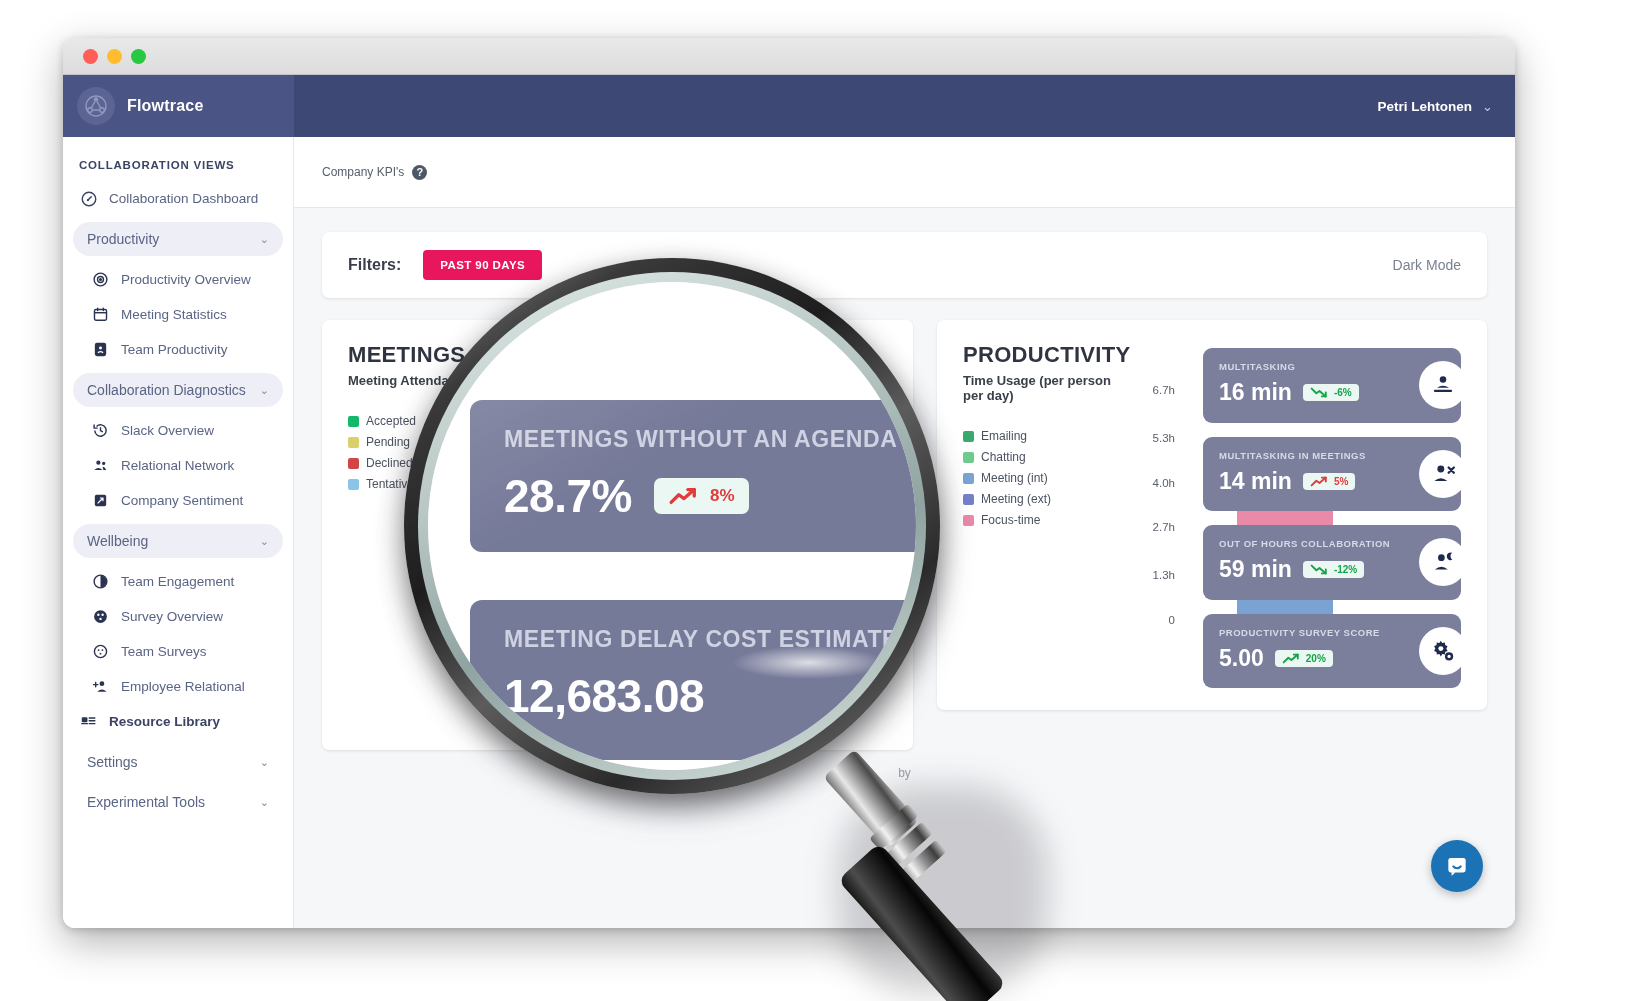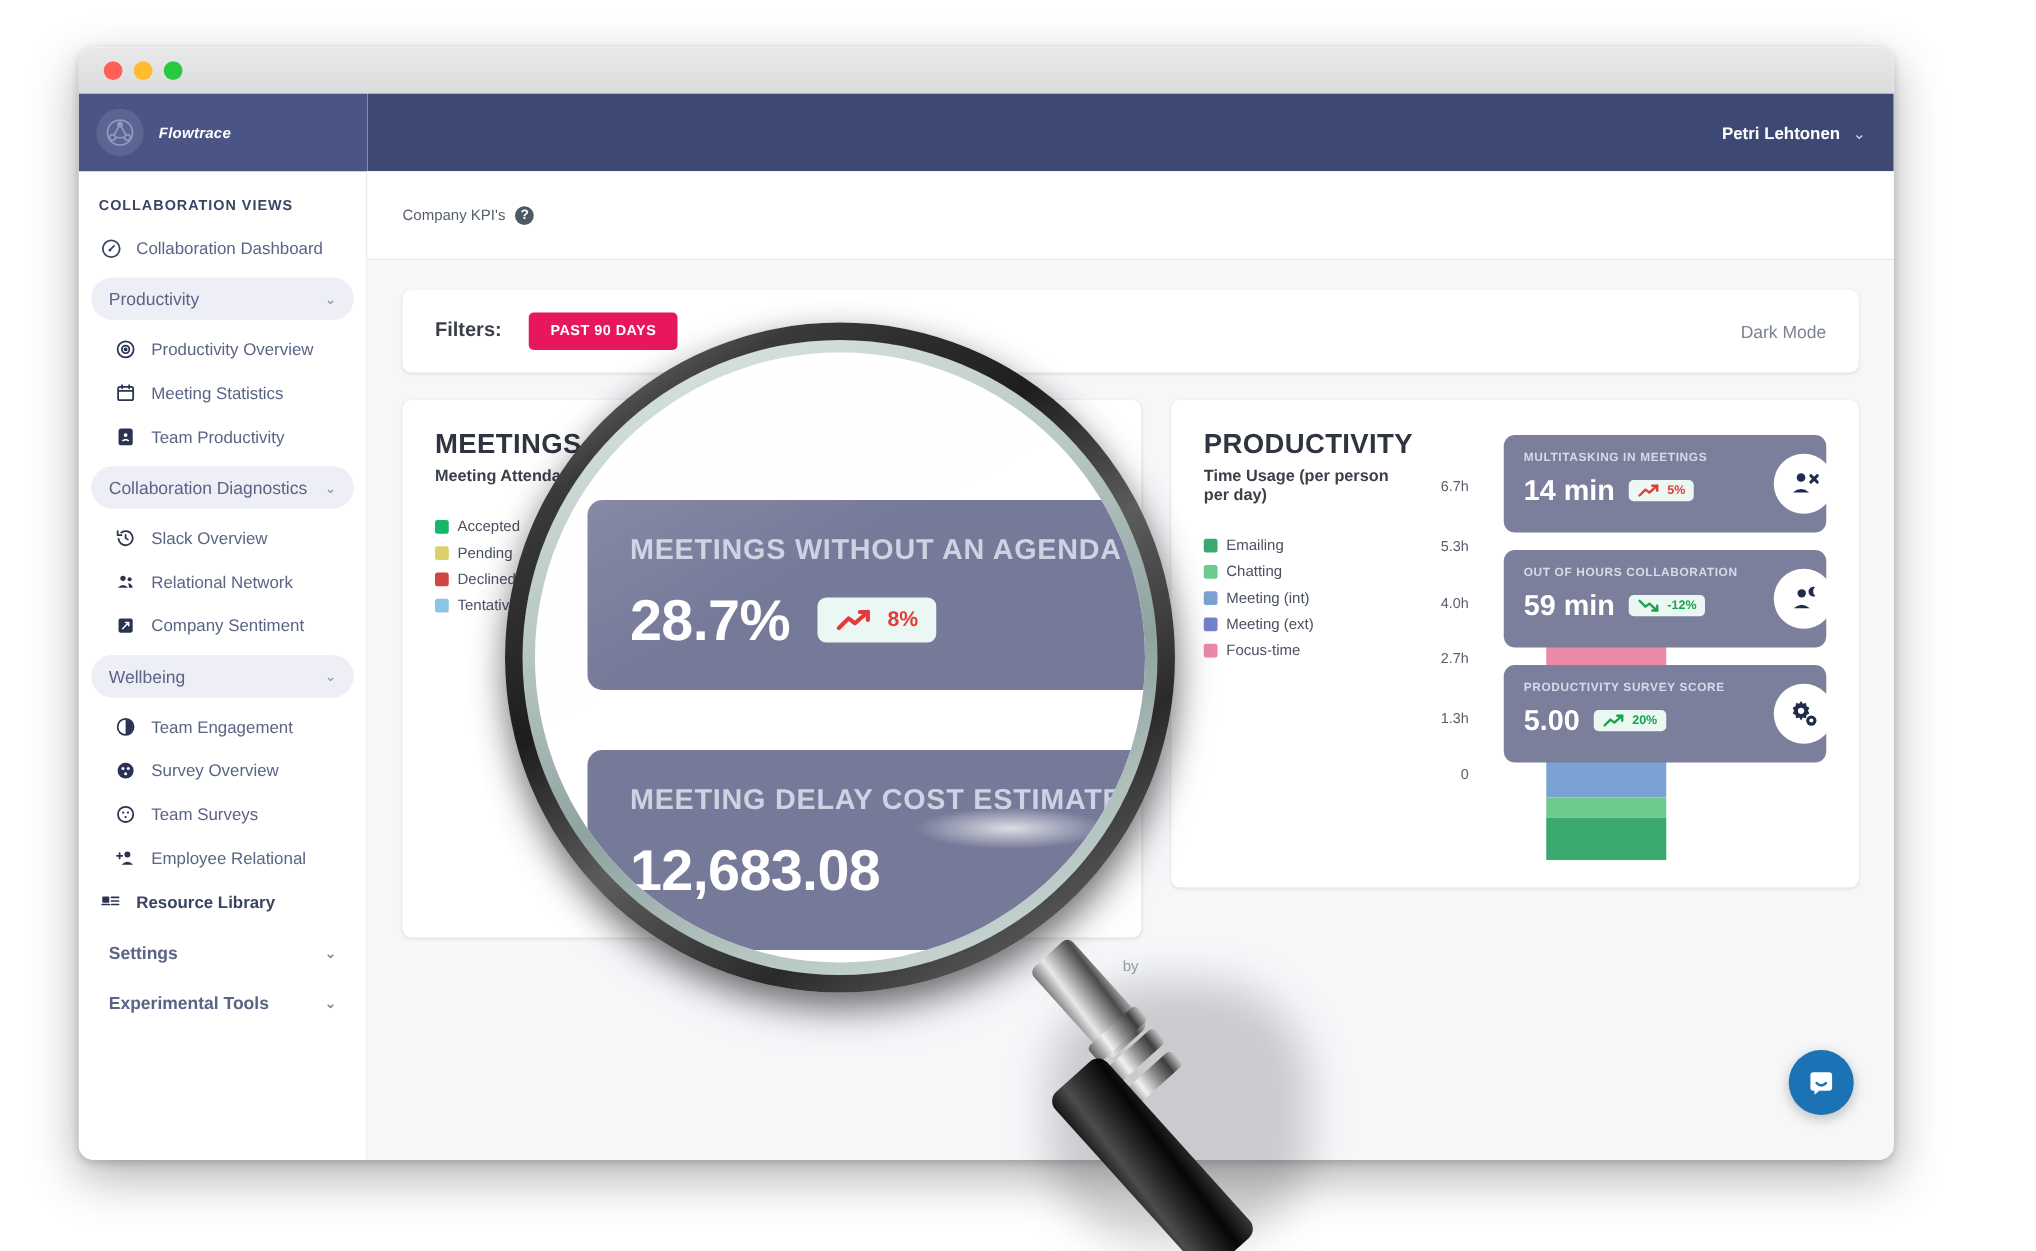--- a/index.html
+++ b/index.html
@@ -37,42 +37,42 @@
   
   .sidebar { width: 231px; background: #fff; flex: none; display:flex; flex-direction:column; }
   .brandbar {
     height: 62px; background: #4a5485; display: flex; align-items: center;
     padding-left: 14px; gap: 12px;
   }
   .brandlogo {
     width: 38px; height: 38px; border-radius: 50%;
     background: #5b6492; display:flex; align-items:center; justify-content:center;
   }
-  .brandname { color: #fff; font-size: 12px; font-weight: bold; letter-spacing:.2px;font-style:italic; }
+  .brandname { color: #fff; font-size: 16px; font-weight: bold; letter-spacing:.2px; }
 
   .sidenav { padding: 22px 0 0 0; flex:1; border-right:1px solid #e6e6ec; }
   .navhead {
     font-size: 11.5px; font-weight: bold; color: #3b4465;
     letter-spacing: .8px; padding: 0 0 10px 16px;
   }
   .navitem {
     display: flex; align-items: center; gap: 11px;
     padding: 8px 12px 8px 16px; font-size: 13.5px; color: #5a6484;
     cursor: pointer;
   }
   .navitem .ico { width: 19px; height: 19px; flex: none; display:flex; align-items:center; justify-content:center; }
   .navitem .ico svg { display:block; }
   .navitem.sub { padding-left: 28px; }
   .group {
     display:flex; align-items:center; justify-content:space-between;
     margin: 6px 10px; padding: 9px 14px;
     background: #eeeef7; border-radius: 22px;
     font-size: 14px; color: #5a6484; cursor: pointer;
   }
-  .group.plain { background: transparent; font-weight: bold; }
+  .group.plain { background: transparent; }
   .chev { font-size: 11px; color:#8189a6; }
   .navitem.bold { font-weight: bold; color:#3b4465; font-size:13.5px; }
 
   
   .main { flex:1; background:#f6f7f9; display:flex; flex-direction:column; min-width:0; }
   .topbar {
     height: 62px; background: #3e4875; display:flex; align-items:center;
     justify-content:flex-end; padding-right: 22px; gap: 10px;
   }
   .username { color:#fff; font-size: 13.5px; font-weight: bold; }
@@ -503,20 +503,40 @@
                     <div class="seg" style="background: rgb(233, 138, 168); height: 60.0746px;"></div>
                     <div class="seg" style="background: rgb(116, 128, 200); height: 25.7463px;"></div>
                     <div class="seg" style="background: rgb(122, 163, 212); height: 46.3433px;"></div>
                     <div class="seg" style="background: rgb(110, 203, 142); height: 15.4478px;"></div>
                     <div class="seg" style="background: rgb(58, 168, 111); height: 34.3284px;"></div>
                   </div>
               </div>
 
               <div class="tiles">
 
+                <div class="tile">
+                  <div class="tile-label">MULTITASKING</div>
+                  <div class="tile-row">
+                    <span class="tile-value">16 min</span>
+                    <span class="trend down">
+                      <svg width="19" height="11" viewBox="0 0 24 14" fill="none" stroke="#16a34a" stroke-width="2.4" stroke-linecap="round" stroke-linejoin="round">
+                          <path d="M2 2 L8 8 L12 5 L20 12"></path>
+                          <path d="M20 7 V12 H15"></path>
+                        </svg>
+                      <span>-6%</span>
+                    </span>
+                  </div>
+                  <div class="tile-ico">
+                    <svg width="26" height="26" viewBox="0 0 24 24" fill="#1f2b4d">
+                        <circle cx="12" cy="7" r="3"></circle>
+                        <path d="M6.4 14.6q5.6-4 11.2 0z"></path>
+                        <rect x="3.6" y="16.4" width="16.8" height="2.1" rx="1"></rect>
+                      </svg>
+                  </div>
+                </div>
 
                 <div class="tile">
                   <div class="tile-label">MULTITASKING IN MEETINGS</div>
                   <div class="tile-row">
                     <span class="tile-value">14 min</span>
                     <span class="trend up">
                       <svg width="19" height="11" viewBox="0 0 24 14" fill="none" stroke="#e23b3b" stroke-width="2.4" stroke-linecap="round" stroke-linejoin="round">
                           <path d="M2 12 L8 6 L12 9 L20 2"></path>
                           <path d="M15 2 H20 V7"></path>
                         </svg>

